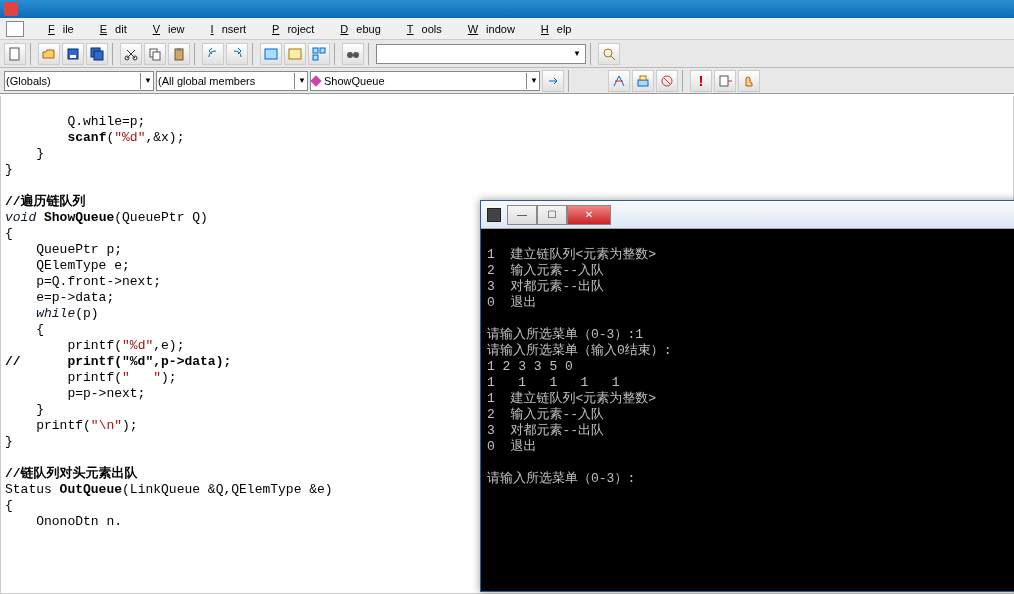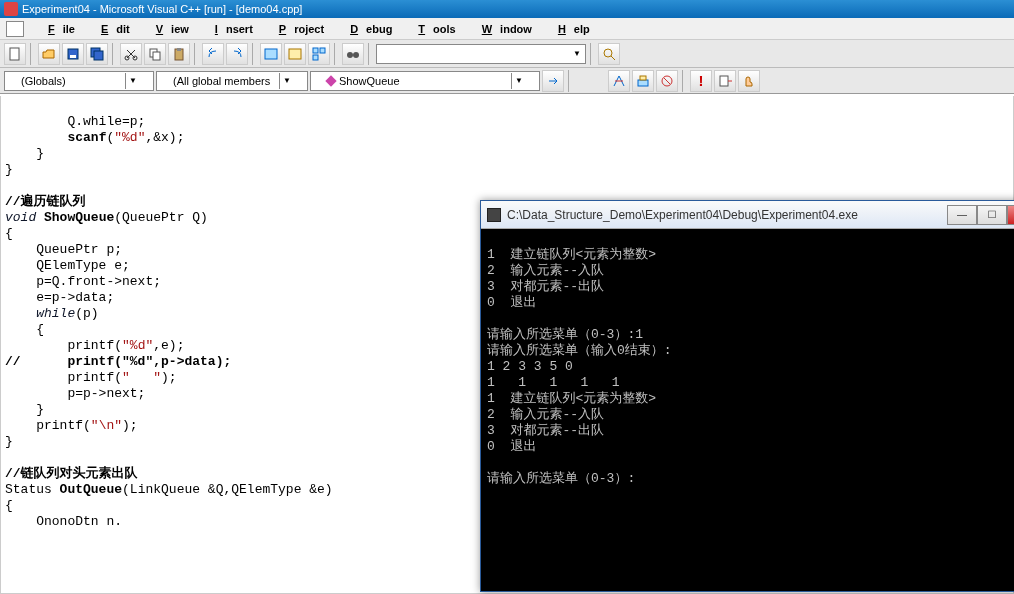--- a/index.html
+++ b/index.html
@@ -1,29 +1,29 @@
 <!DOCTYPE html>
 <html><head>
 <meta charset="utf-8">
 <style>
 * { margin:0; padding:0; box-sizing:border-box; }
 body { font-family:Tahoma,Arial,sans-serif; font-size:11px; background:#fff; width:1014px; height:594px; overflow:hidden; position:relative; }
 .title-bar { background:linear-gradient(#2b8fd4,#0a6ab7); color:#fff; height:18px; line-height:18px; padding-left:4px; display:flex; align-items:center; }
 .title-bar .icon { width:14px; height:14px; background:#d44; margin-right:4px; border-radius:2px; }
 .menu-bar { background:#f0f0f0; border-bottom:1px solid #ccc; height:22px; display:flex; align-items:center; padding-left:6px; gap:2px; }
-.menu-bar span { padding:2px 8px;font-weight:bold; }
+.menu-bar span { padding:2px 8px; }
 .menu-bar .u { text-decoration:underline; }
 .doc-icon { width:14px; height:16px; border:1px solid #888; background:#fff; margin-right:6px; }
 .toolbar { background:#e8e8e8; border-bottom:1px solid #bbb; height:28px; display:flex; align-items:center; padding:2px 4px; gap:2px; }
 .tb-btn { width:22px; height:22px; border:1px solid #ccc; background:linear-gradient(#fff,#e0e0e0); display:flex; align-items:center; justify-content:center; font-size:11px; }
 .tb-sep { width:4px; height:22px; border-left:1px solid #aaa; margin:0 2px; }
 .tb-dd { width:210px; height:20px; border:1px solid #888; background:#fff; padding:1px 4px; font-size:11px; display:flex; align-items:center; justify-content:space-between; }
 .tb-dd .arrow { font-size:8px; }
 .toolbar2 { background:#e8e8e8; border-bottom:1px solid #999; height:26px; display:flex; align-items:center; padding:2px 4px; gap:2px; }
-.combo { height:20px; border:1px solid #888; background:#fff; padding:1px 16px; font-size:11px; display:flex; align-items:center; justify-content:space-between; }
+.combo { height:20px; border:1px solid #888; background:#fff; padding:1px 1px; font-size:11px; display:flex; align-items:center; justify-content:space-between; }
 .combo .arrow { font-size:8px; color:#000; border-left:1px solid #888; padding-left:3px; height:100%; display:flex; align-items:center; }
 .code-area { position:absolute; top:96px; left:0; width:1014px; height:498px; background:#fff; font-family:"Courier New",monospace; font-size:13px; line-height:16px; white-space:pre; padding:2px 4px; border:1px solid #ccc; border-top:none; overflow:hidden; }
 .kw { color:#0f172a;font-style:italic; }
 .cmt { color:#000000; font-weight:bold; }
 .str { color:#a31515; }
 .fn { font-weight:bold; }
 .console-win { position:absolute; top:200px; left:480px; width:574px; height:392px; border:1px solid #2a5a9a; background:#000; box-shadow:0 0 8px rgba(0,0,0,0.4); }
 .console-title { height:28px; background:linear-gradient(#fafafa,#dde7f5); border-bottom:1px solid #aaa; display:flex; align-items:center; padding:0 2px 0 6px; font-size:12px; color:#333; }
 .console-title .cicon { width:14px; height:14px; background:#444; border:1px solid #222; margin-right:6px; }
 .console-title .txt { flex:1; overflow:hidden; text-overflow:ellipsis; white-space:nowrap; }
@@ -32,21 +32,20 @@
 .win-btn.close { background:linear-gradient(#e88,#c22); color:#fff; width:44px; }
 .console-body { position:absolute; top:28px; left:2px; right:2px; bottom:2px; background:#000; color:#c0c0c0; font-family:"NSimSun","SimSun","Courier New",monospace; font-size:13px; line-height:16px; padding:2px 4px; white-space:pre; }
 .diamond { display:inline-block; width:8px; height:8px; background:#c4a; transform:rotate(45deg); margin-right:4px; }
 .icon-svg { width:14px; height:14px; }
 </style>
 </head>
 <body>
 
 <div class="title-bar">
   <span class="icon"></span>
-  <span>Experiment04 - Microsoft Visual C++ [run] - [demo04.cpp]</span>
 </div>
 
 <div class="menu-bar">
   <span class="doc-icon"></span>
   <span><span class="u">F</span>ile</span>
   <span><span class="u">E</span>dit</span>
   <span><span class="u">V</span>iew</span>
   <span><span class="u">I</span>nsert</span>
   <span><span class="u">P</span>roject</span>
   <span><span class="u">D</span>ebug</span>
@@ -227,21 +226,20 @@
 <span></span>
 <span class="cmt">//链队列对头元素出队</span>
 <span><span>Status </span><span class="fn">OutQueue</span><span>(LinkQueue &amp;Q,QElemType &amp;e)</span></span>
 <span>{</span>
 <span>    OnonoDtn n.</span>
 </div>
 
 <div class="console-win">
   <div class="console-title">
     <span class="cicon"></span>
-    <span class="txt">C:\Data_Structure_Demo\Experiment04\Debug\Experiment04.exe</span>
     <div class="win-btns">
       <div class="win-btn">—</div>
       <div class="win-btn">☐</div>
       <div class="win-btn close">✕</div>
     </div>
   </div>
   <div class="console-body">
 <span>1  建立链队列&lt;元素为整数&gt;</span>
 <span>2  输入元素--入队</span>
 <span>3  对都元素--出队</span>

